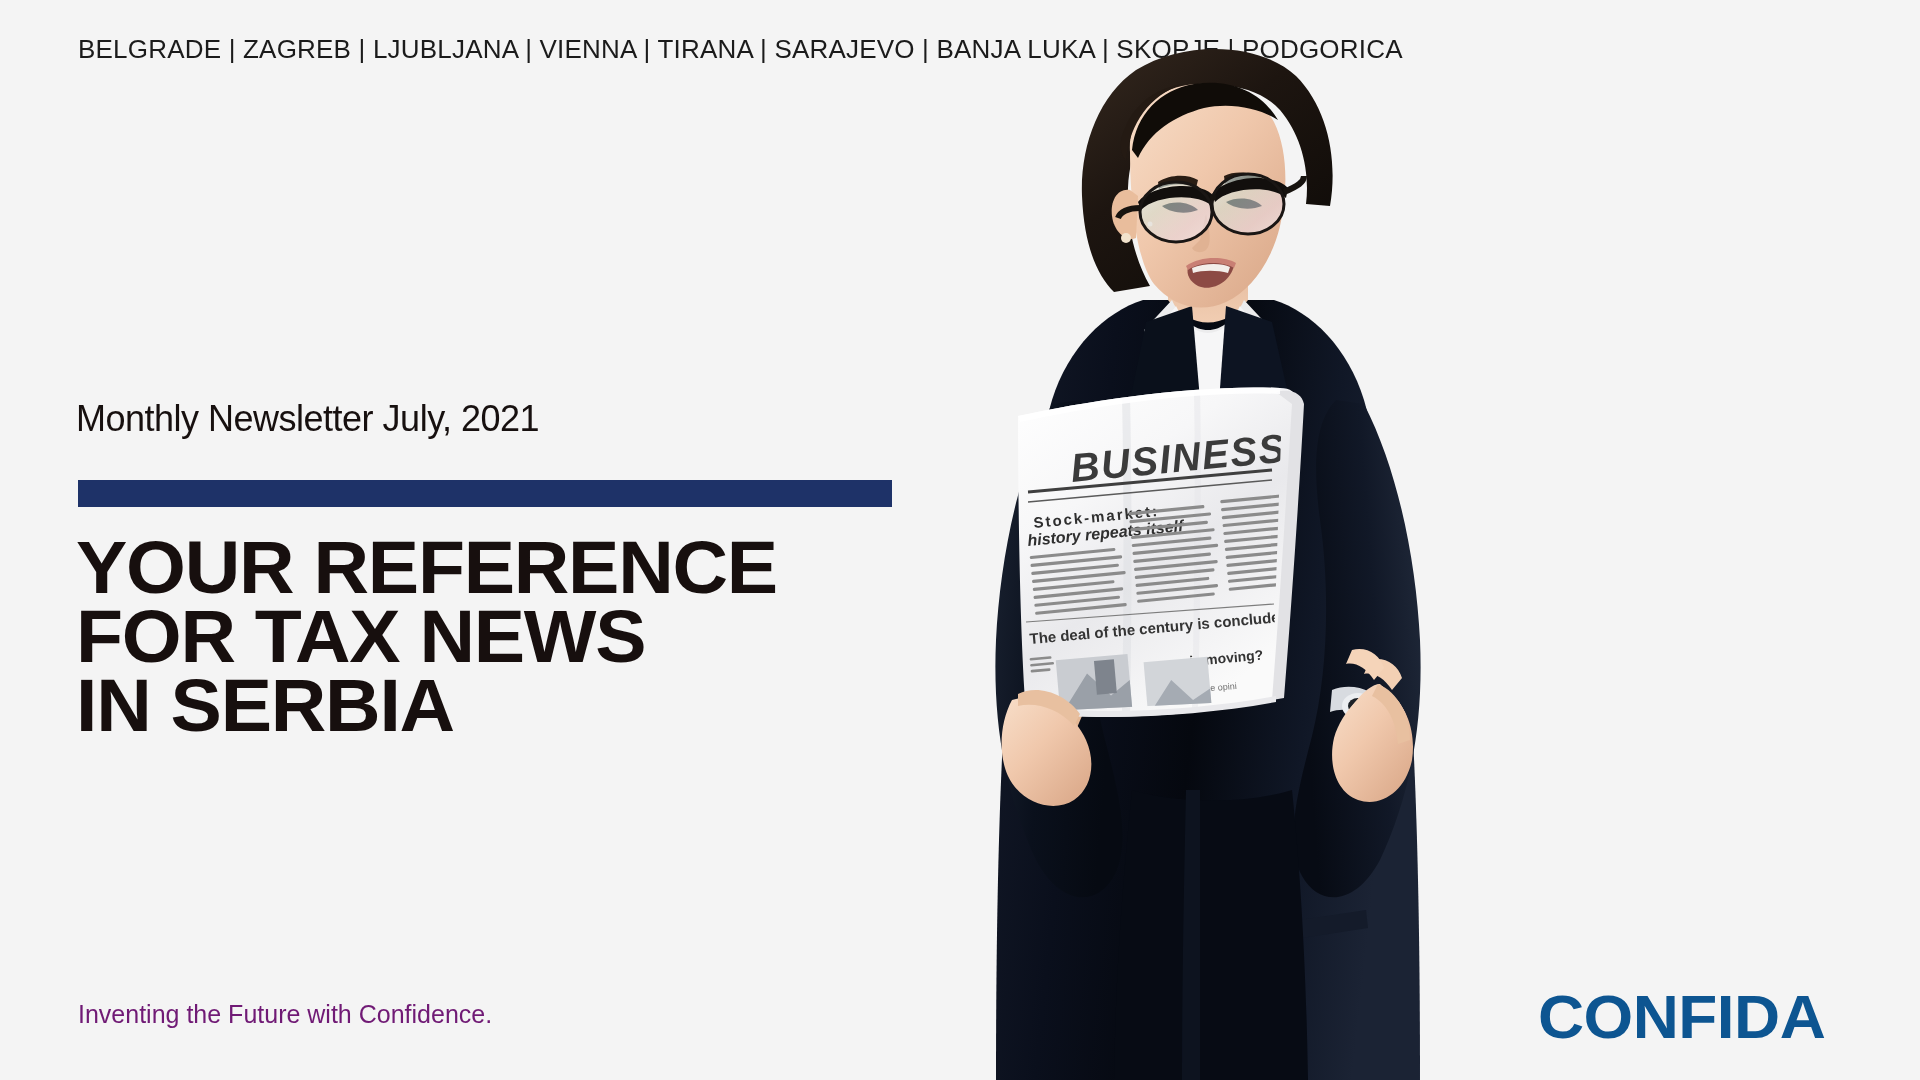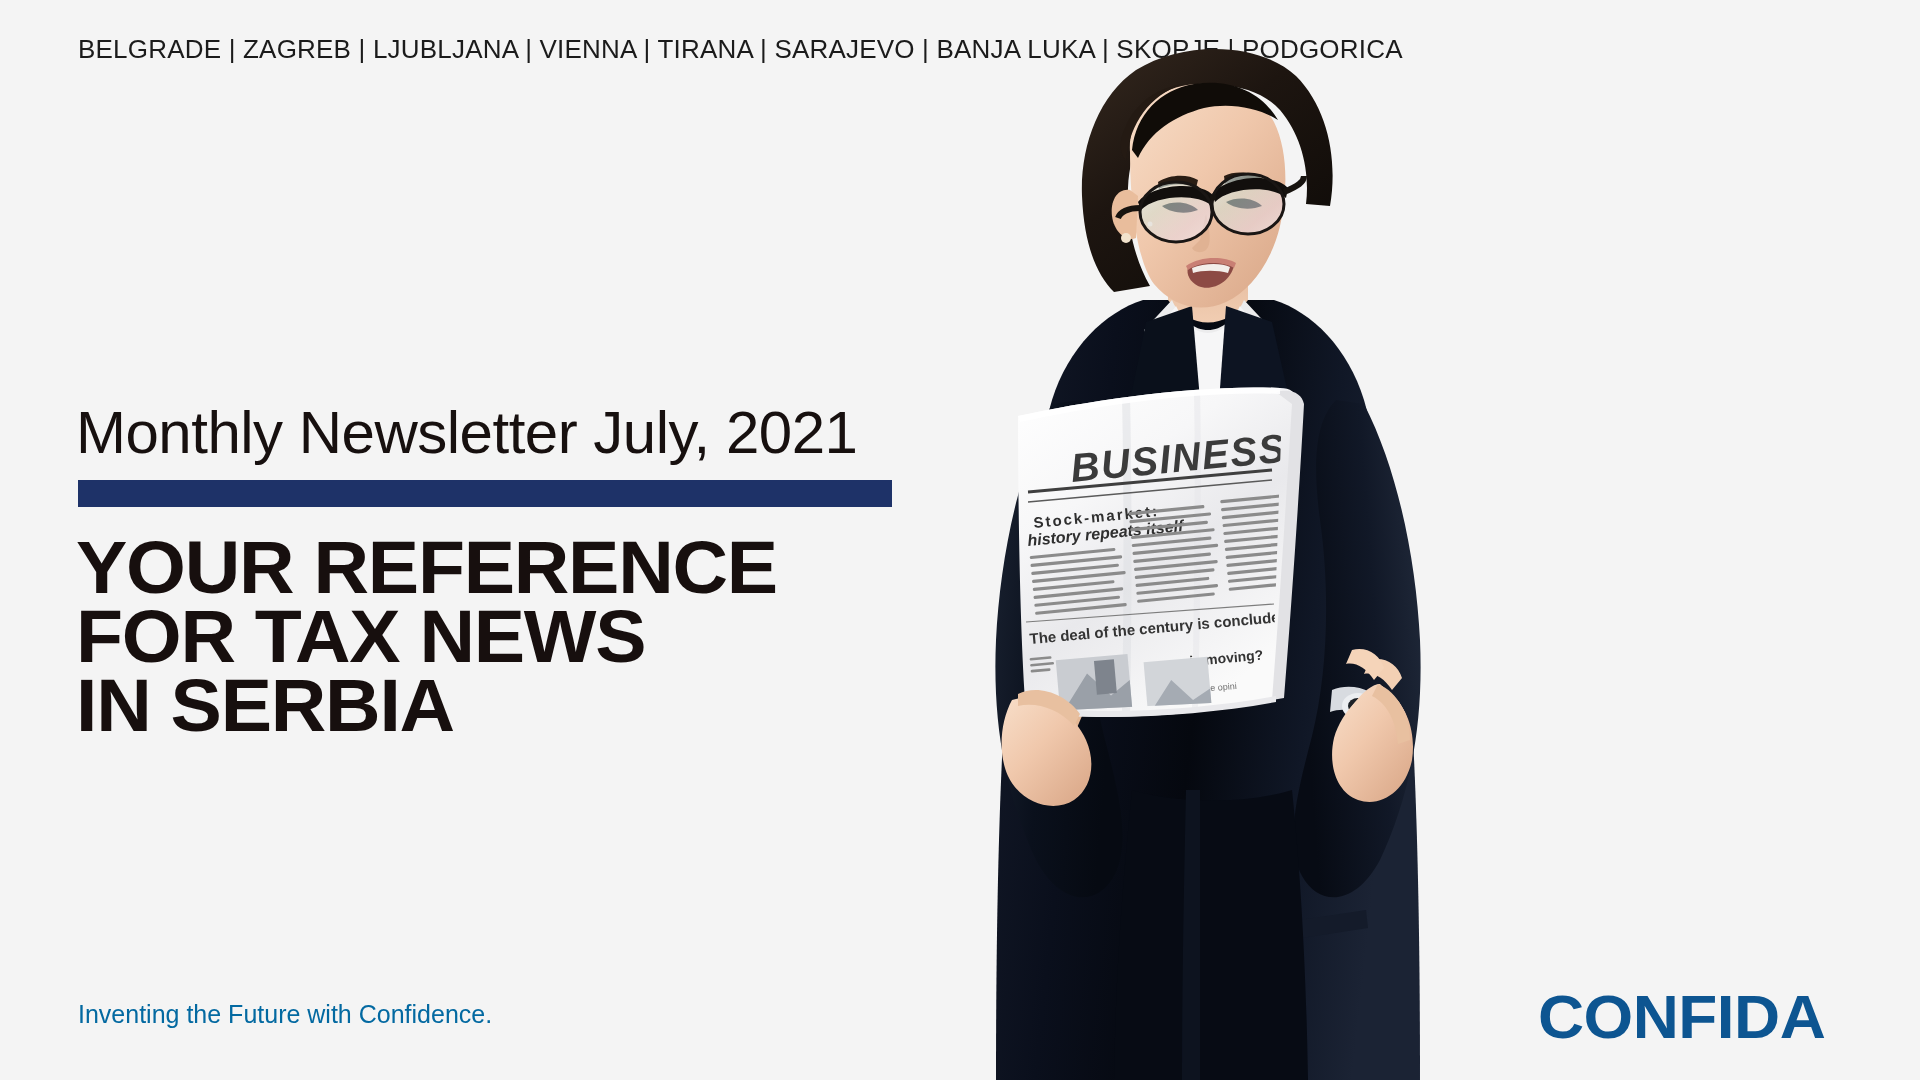--- a/index.html
+++ b/index.html
@@ -31,21 +31,21 @@
     letter-spacing:0.2px;
     color:#1b1b1b;
     white-space:nowrap;
     font-weight:400;
   }
 
   
   #kicker {
     position:absolute;
     left:76px; top:398px;
-    font-size:60px;
+    font-size:36px;
     font-weight:300;
     color:#17100f;
     white-space:nowrap;
     letter-spacing:-0.5px;
   }
 
   #rule {
     position:absolute;
     left:78px; top:480px;
     width:814px; height:27px;
@@ -67,21 +67,21 @@
   #headline .hl {
     display:block;
     white-space:nowrap;
   }
 
   #tagline {
     position:absolute;
     left:78px; top:1000px;
     font-size:25px;
     font-weight:300;
-    color:#0369a1;
+    color:#701a75;
     white-space:nowrap;
   }
 
   
   #logo {
     position:absolute;
     left:1538px; top:981px;
     font-size:62px;
     font-weight:700;
     letter-spacing:-0.5px;

